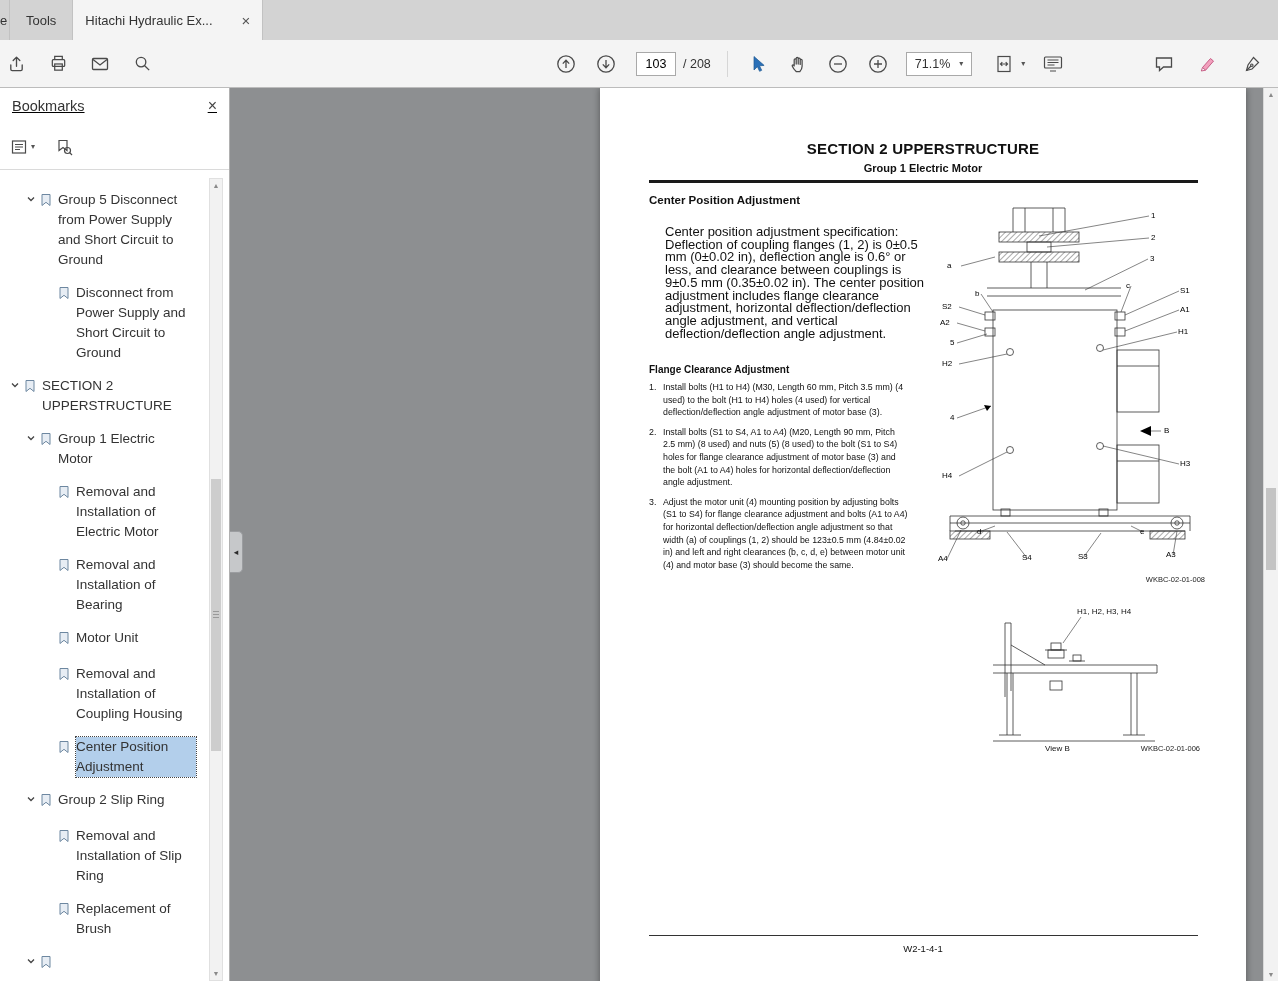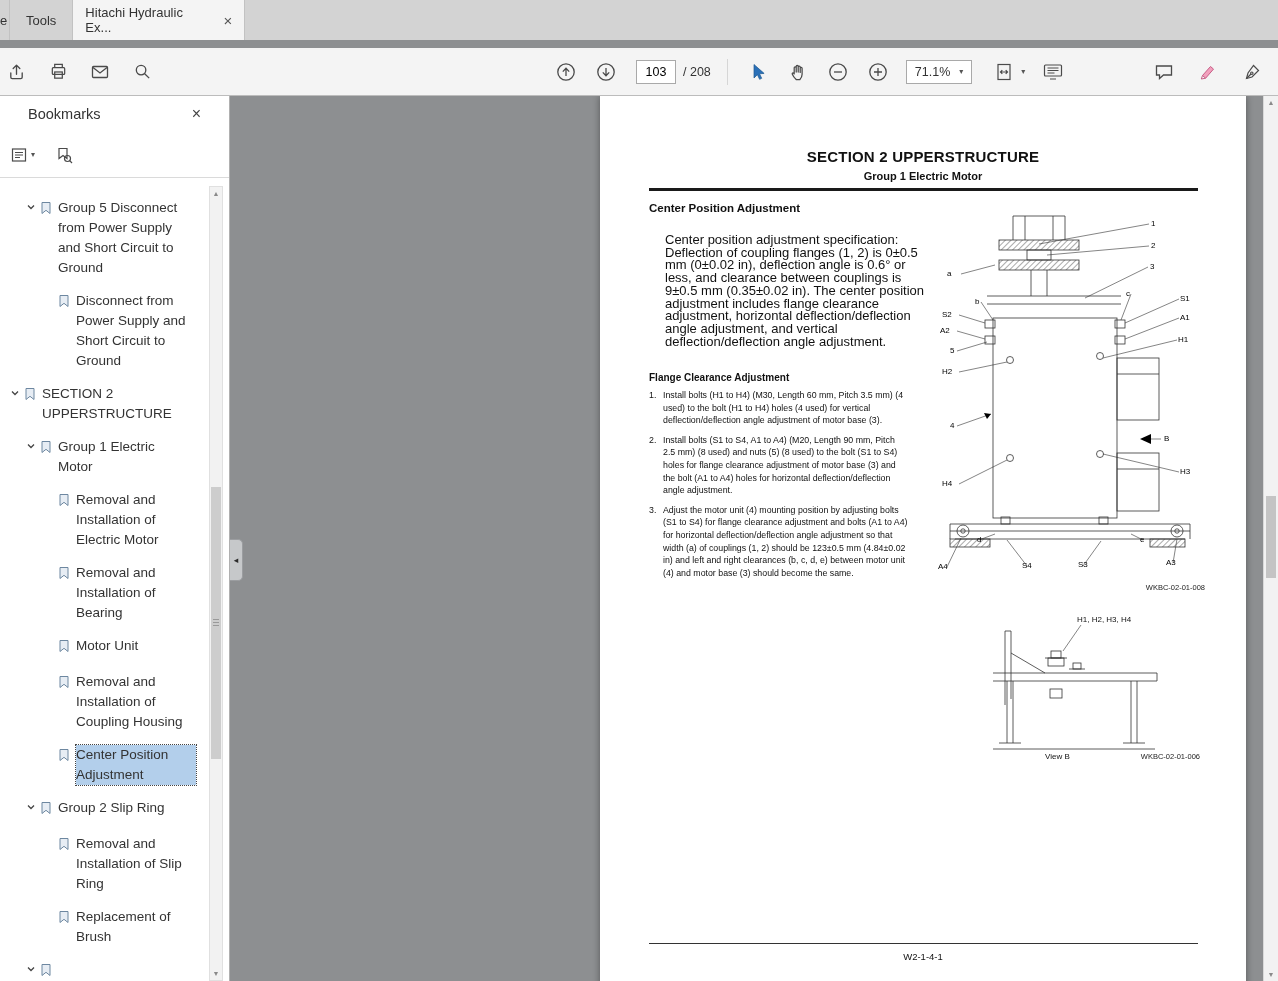--- a/index.html
+++ b/index.html
@@ -7,46 +7,46 @@
   body { width:1278px; height:981px; overflow:hidden; background:#8d8f91;
          font-family:"Liberation Sans", sans-serif; }
   .app { width:1278px; height:981px; display:flex; flex-direction:column; }
 
   
   .tabbar { flex:0 0 40px; background:#d3d3d3; display:flex; align-items:stretch; }
   .tab-partial { width:10px; display:flex; align-items:center; font-size:13px; color:#333;
                  overflow:hidden; border-right:1px solid #c2c2c2; }
   .tab { display:flex; align-items:center; padding:0 16px; font-size:13px; color:#333;
          border-right:1px solid #c2c2c2; }
-  .tab.active { background:#f4f4f4; width:172px; justify-content:space-between; padding:0 12px; }
+  .tab.active { background:#f4f4f4; width:190px; justify-content:space-between; padding:0 12px; }
   .tab-close { font-size:15px; color:#555; margin-left:12px; line-height:1; }
 
   
-  .toolbar { flex:0 0 48px; background:#f4f4f4; border-bottom:1px solid #bcbcbc; position:relative;margin-top:8px; }
+  .toolbar { flex:0 0 48px; background:#f4f4f4; border-bottom:1px solid #bcbcbc; position:relative; }
   .tbtn { width:28px; height:28px; display:inline-flex; align-items:center; justify-content:center;
           border-radius:3px; }
   .tb-left { position:absolute; left:2px; top:0; height:100%; display:flex; align-items:center; gap:14px; }
   .tb-center { position:absolute; left:552px; top:0; height:100%; display:flex; align-items:center; }
   .tb-right { position:absolute; right:12px; top:0; height:100%; display:flex; align-items:center; gap:16px; }
   .page-input { width:40px; height:24px; border:1px solid #a9a9a9; background:#fff; text-align:center;
                 font-size:12.5px; font-family:"Liberation Sans", sans-serif; margin-left:16px; }
   .page-total { font-size:12.5px; color:#333; margin-left:7px; }
   .tb-sep { width:1px; height:26px; background:#d6d6d6; margin:0 16px; }
   .gap12 { margin-left:12px; }
   .zoom-box { height:24px; border:1px solid #a9a9a9; background:#fff; display:inline-flex;
               align-items:center; padding:0 8px; gap:9px; font-size:12.5px; color:#333; margin-left:14px; }
   .caret { font-size:8px; color:#555; line-height:1; }
   .with-caret { display:inline-flex; align-items:center; gap:3px; margin-left:18px; }
 
   
   .content { flex:1; display:flex; position:relative; overflow:hidden; }
 
   
   .panel { flex:0 0 230px; width:230px; background:#fff; border-right:1px solid #b0b0b0; position:relative; }
-  .panel-header { height:36px; display:flex; align-items:center; justify-content:space-between; padding:0 28px; }
+  .panel-header { height:36px; display:flex; align-items:center; justify-content:space-between; padding:0 12px;text-decoration:underline; }
   .panel-title { font-size:14.5px; color:#333; }
   .panel-close { font-size:16px; color:#444; line-height:1; }
   .panel-tools { height:46px; display:flex; align-items:center; gap:20px; padding:0 10px;
                  border-bottom:1px solid #dadada; }
   .ptool { display:inline-flex; align-items:center; gap:3px; }
   .tree { position:absolute; top:83px; bottom:0; left:0; right:22px; overflow:hidden; padding-top:19px;
           font-size:13.5px; color:#333; }
   .bm-item { display:flex; align-items:flex-start; margin-bottom:13px; line-height:20px; }
   .bm-chevron { flex:0 0 18px; display:flex; justify-content:center; padding-top:4px; }
   .bm-flag { flex:0 0 18px; padding-top:3px; }

